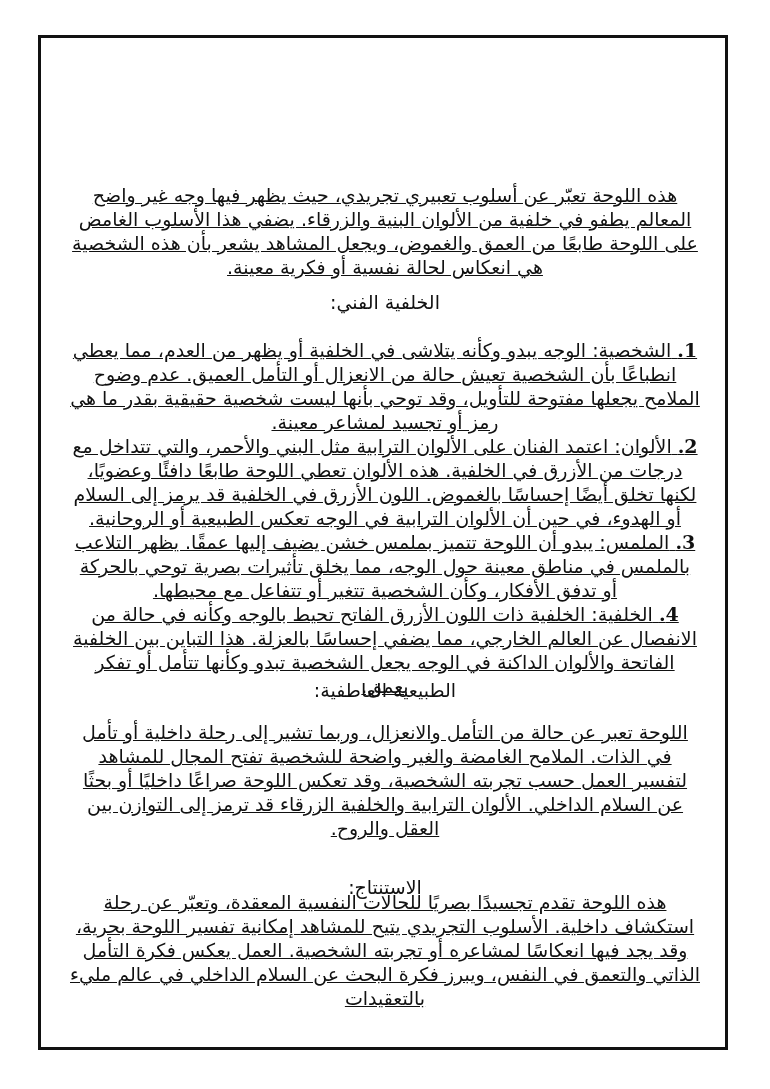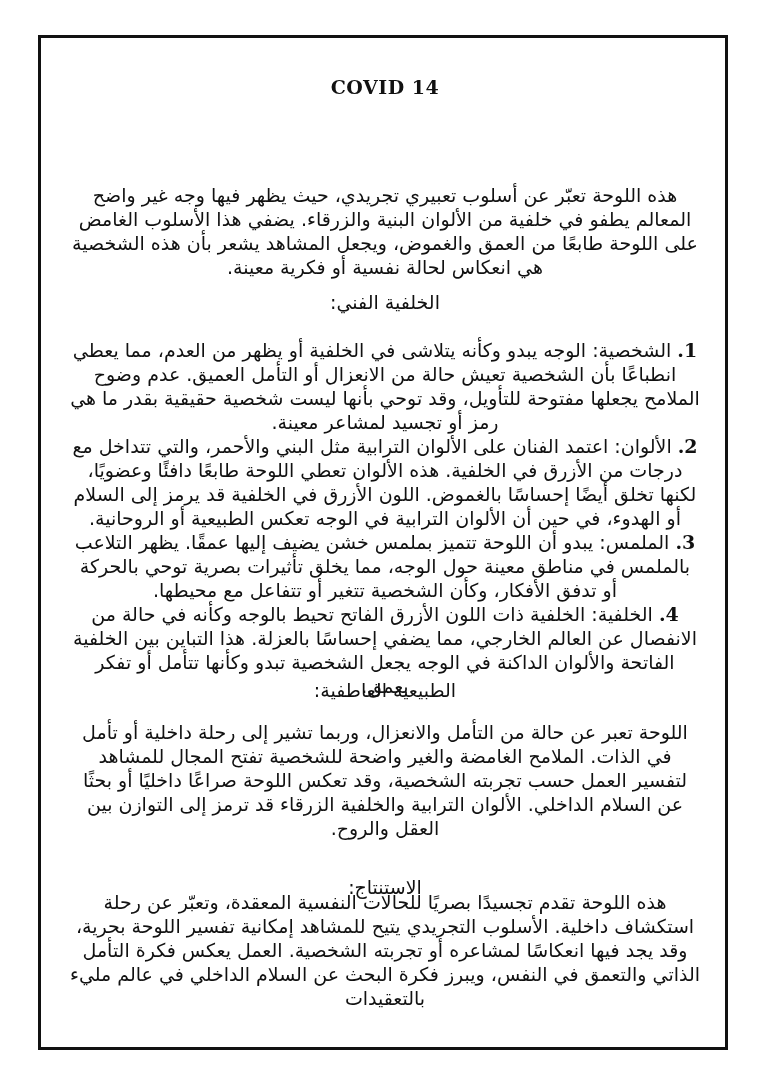--- a/index.html
+++ b/index.html
@@ -12,31 +12,30 @@
     position: absolute; left: 0; top: 78px; width: 770px; text-align: center;
     font-family: "DejaVu Serif", serif; font-weight: bold; font-size: 19px;
     line-height: 19px; letter-spacing: 0.5px; color: #111;
   }
   .title-line { display: block; font-variant: small-caps; text-transform: uppercase; }
   .content {
     position: absolute; left: 70px; width: 630px; direction: rtl; text-align: center;
     font-family: "DejaVu Sans", sans-serif; font-size: 19px; color: #111;
     line-height: 24px;
   }
-  .para { margin: 0; }
+  .para { margin: 0; text-decoration: underline; }
   .heading { margin: 0; }
   .num { font-family: "DejaVu Serif", serif; font-weight: bold; }
 </style>
 </head>
 <body>
 
 <div class="frame"></div>
 
 <div class="title-block">
-  <span class="title-line">COVID 14</span>
 </div>
 
 <div class="content" style="top:183px;">
   <p class="para">هذه اللوحة تعبّر عن أسلوب تعبيري تجريدي، حيث يظهر فيها وجه غير واضح المعالم يطفو في خلفية من الألوان البنية والزرقاء. يضفي هذا الأسلوب الغامض على اللوحة طابعًا من العمق والغموض، ويجعل المشاهد يشعر بأن هذه الشخصية هي انعكاس لحالة نفسية أو فكرية معينة.</p>
 </div>
 
 <div class="content" style="top:290px;">
   <p class="heading">الخلفية الفني:</p>
 </div>
 

